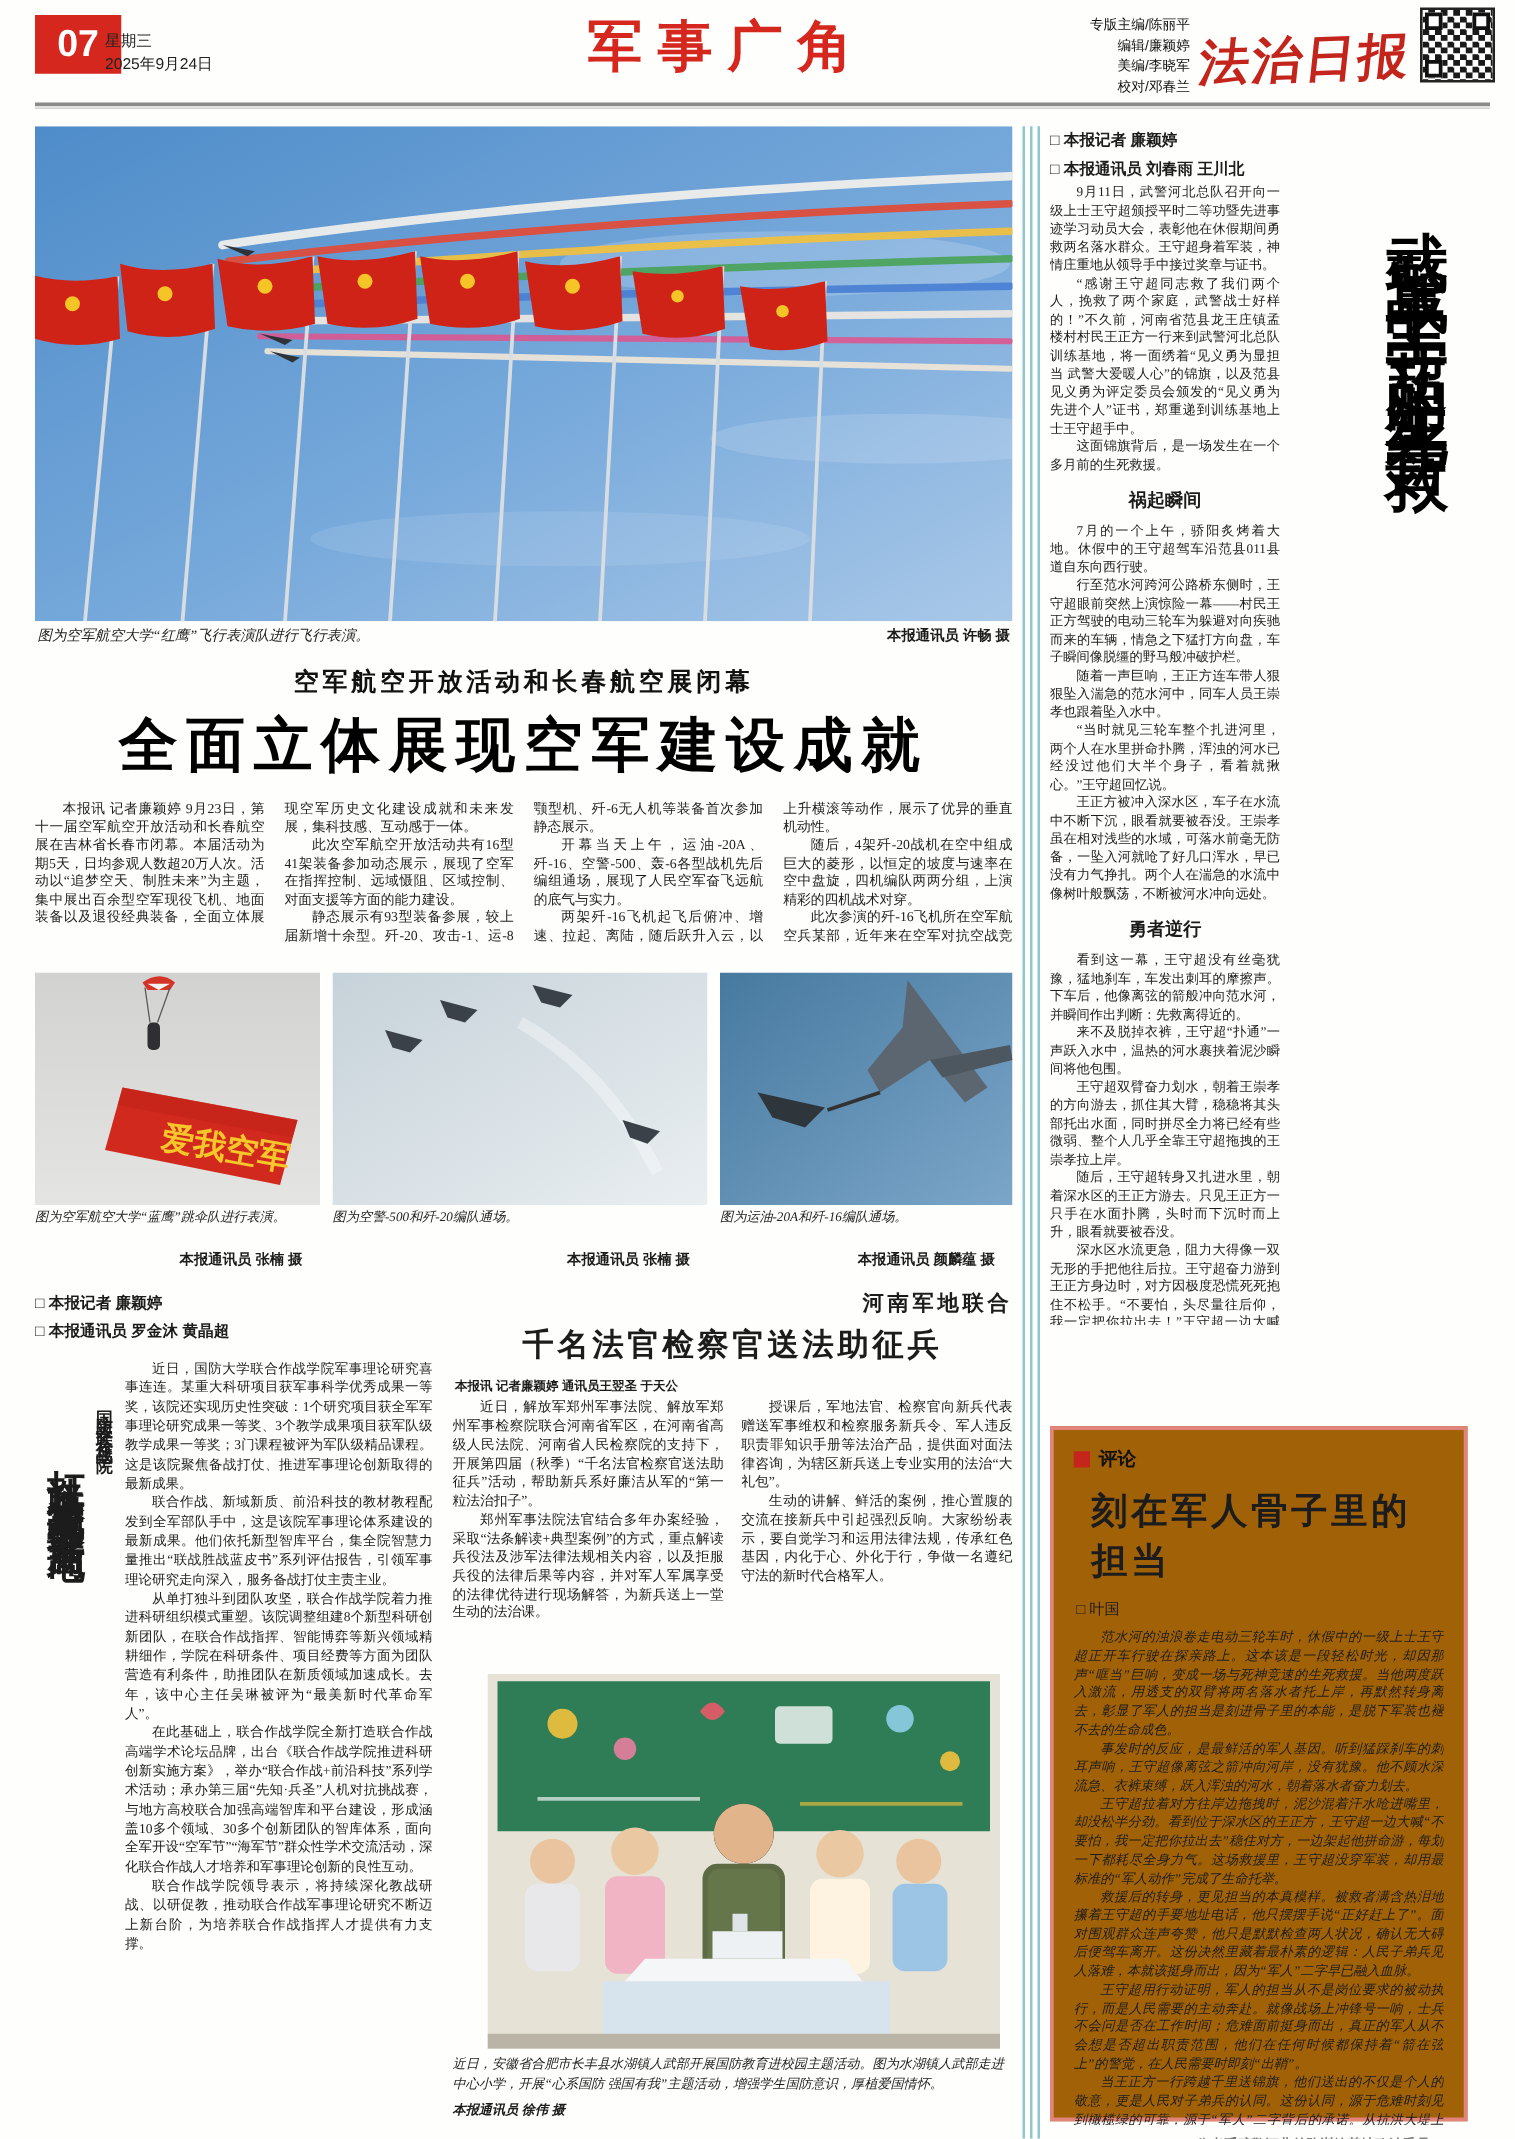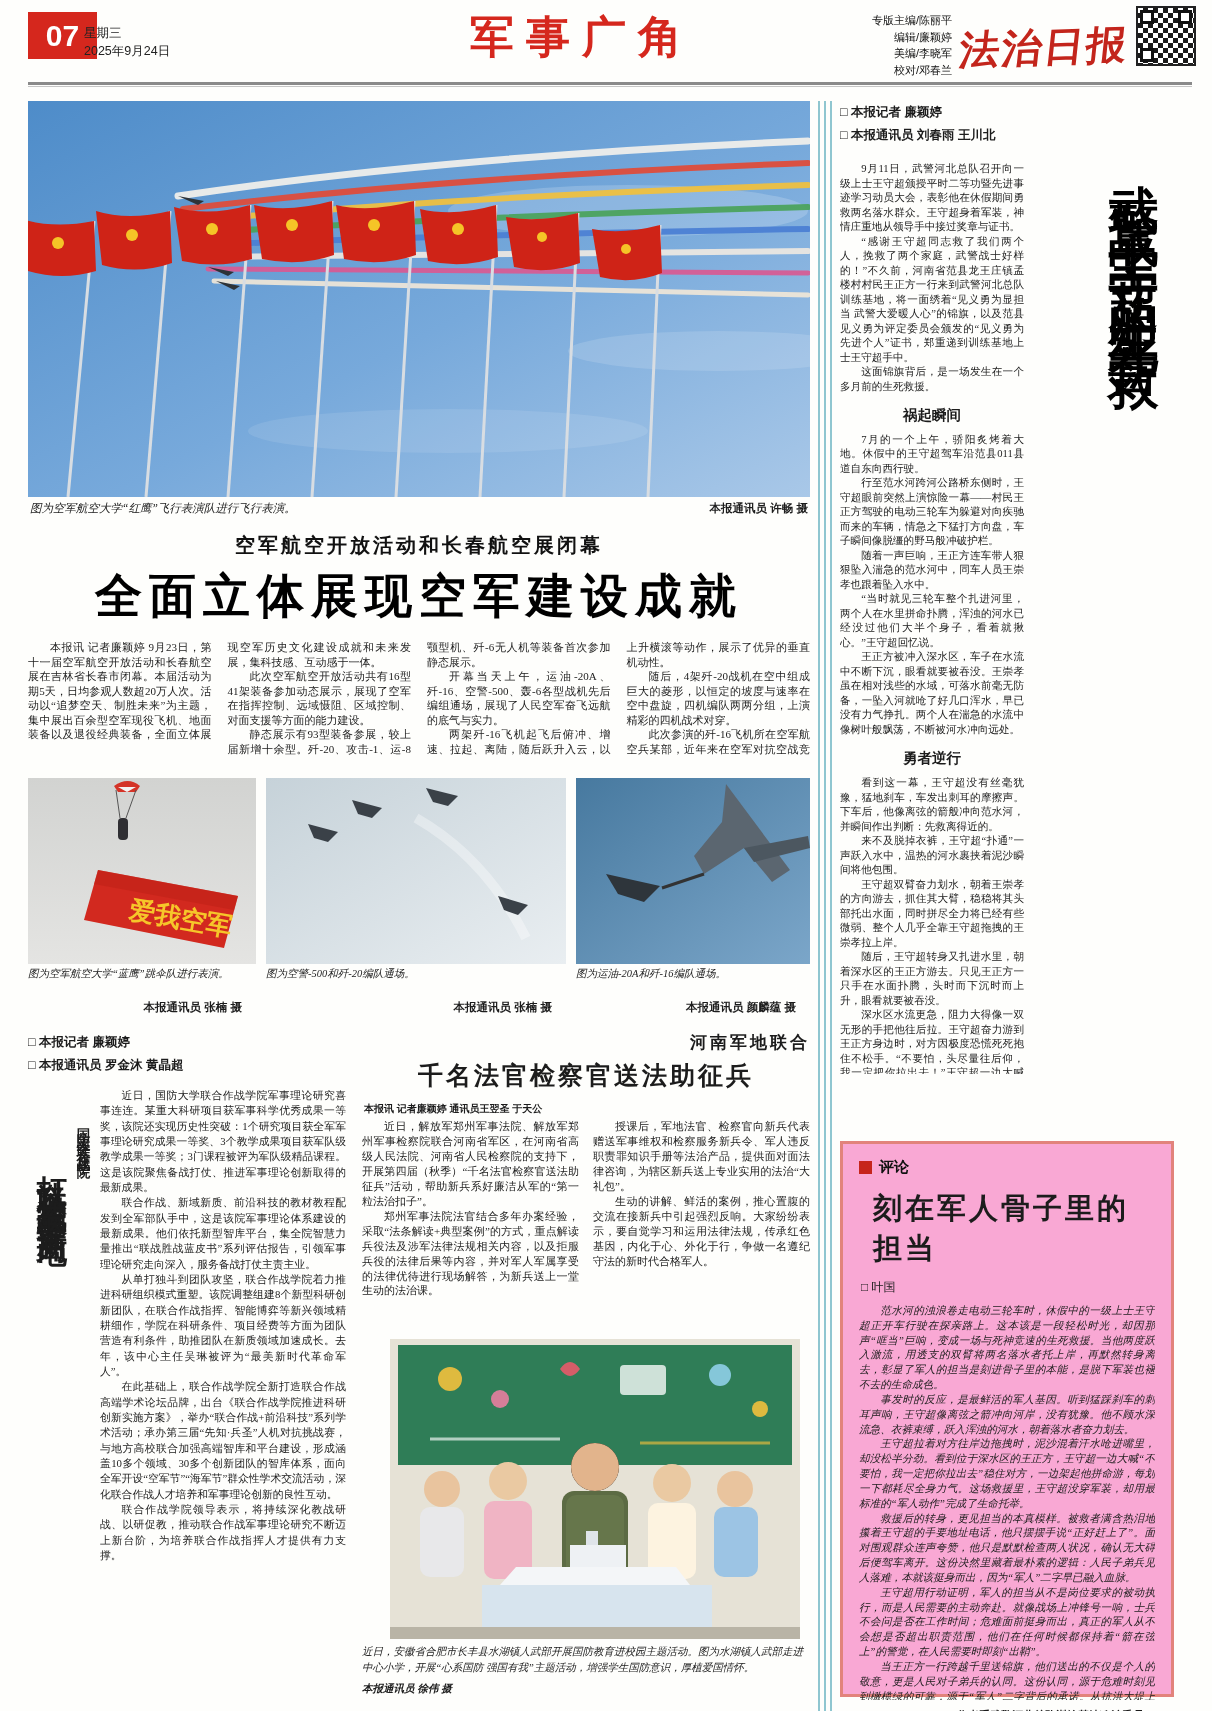--- a/index.html
+++ b/index.html
@@ -66,28 +66,28 @@
   .headline2 { text-align:center; font-size:25px; font-weight:900; letter-spacing:3px; margin-top:5px;
                font-family:"Liberation Sans",sans-serif; }
   .byline2 { font-size:10px; font-weight:bold; margin:10px 0 3px 2px; font-family:"Liberation Sans",sans-serif; }
   .ma-body { column-count:2; column-gap:14px; height:212px; overflow:hidden; font-size:11px; line-height:1.36; text-align:justify; }
   .mid-photo { margin:8px 0 0 28px; display:block; }
   .mid-cap { font-size:10.5px; font-style:italic; line-height:1.5; margin-top:5px; }
   .mid-credit { padding-right:20px; }
 
   
   .r-byline { font-size:12.5px; font-weight:bold; line-height:1.8; font-family:"Liberation Sans",sans-serif; width:210px; }
-  .r-body { width:184px; margin-top:16px; font-size:10.6px; line-height:1.37; text-align:justify; height:912px; overflow:hidden; }
+  .r-body { width:184px; margin-top:2px; font-size:10.6px; line-height:1.37; text-align:justify; height:912px; overflow:hidden; }
   .subhead { text-align:center; font-size:14.5px; font-weight:900; margin:12px 0 7px 0;
              font-family:"Liberation Sans",sans-serif; }
   .vert-headline { position:absolute; top:44px; right:6px; writing-mode:vertical-rl; font-size:50px; font-weight:900;
                    letter-spacing:16px; height:900px; font-family:"Liberation Serif",serif; color:#000; }
 
   
-  .comment { margin-top:auto; border:3px solid #e2837c; padding:14px 16px 10px 16px; height:556px; background:#f9a8d4; }
+  .comment { margin-top:auto; border:3px solid #e2837c; padding:14px 16px 10px 16px; height:556px; background:#a16207; }
   .cm-label { display:flex; align-items:center; gap:7px; font-size:15px; font-weight:900;
               font-family:"Liberation Sans",sans-serif; color:#111; }
   .cm-label .sq { width:13px; height:13px; background:#c6251c; display:inline-block; }
   .cm-headline { font-size:29px; font-weight:900; letter-spacing:3px; margin:12px 0 10px 14px;
                  font-family:"Liberation Sans",sans-serif; }
   .cm-author { font-size:12px; margin:0 0 8px 2px; font-family:"Liberation Sans",sans-serif; }
   .cm-body { font-style:italic; font-size:10.6px; line-height:1.4; text-align:justify; height:396px; overflow:hidden; }
   .cm-attr { text-align:right; font-weight:bold; font-size:11px; margin-top:8px; font-family:"Liberation Sans",sans-serif; }
 </style>
 </head>

